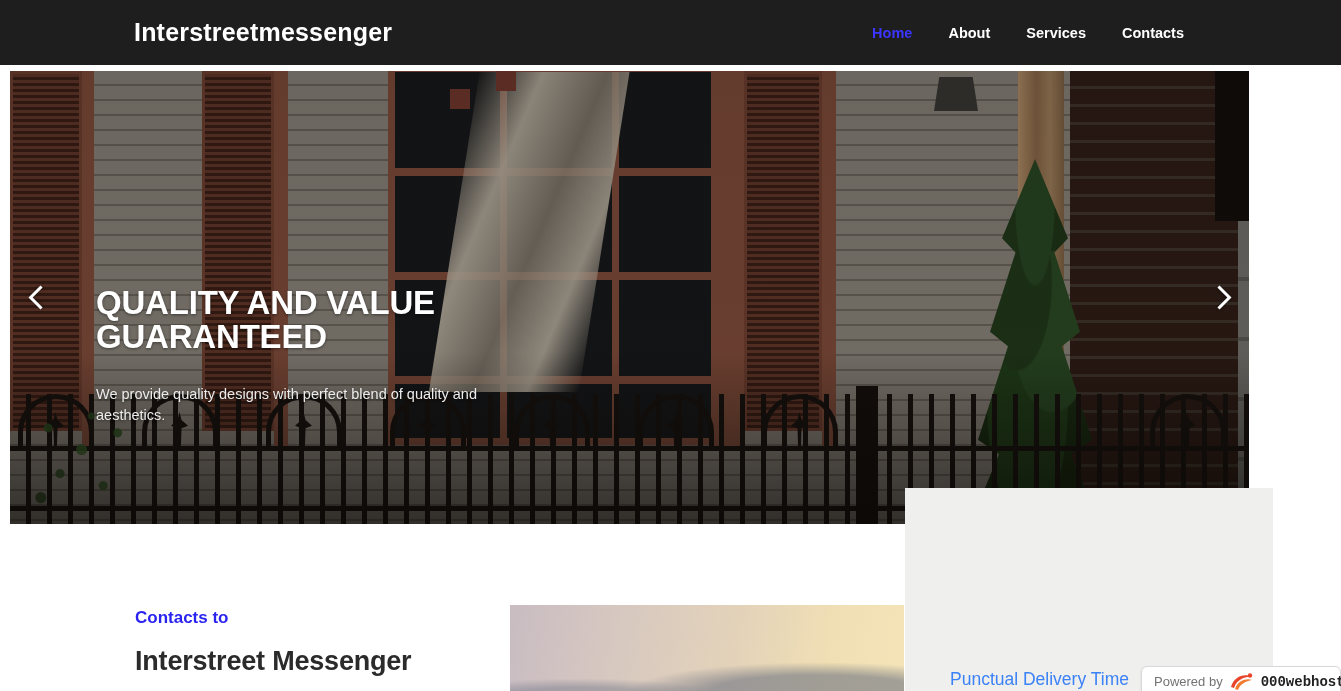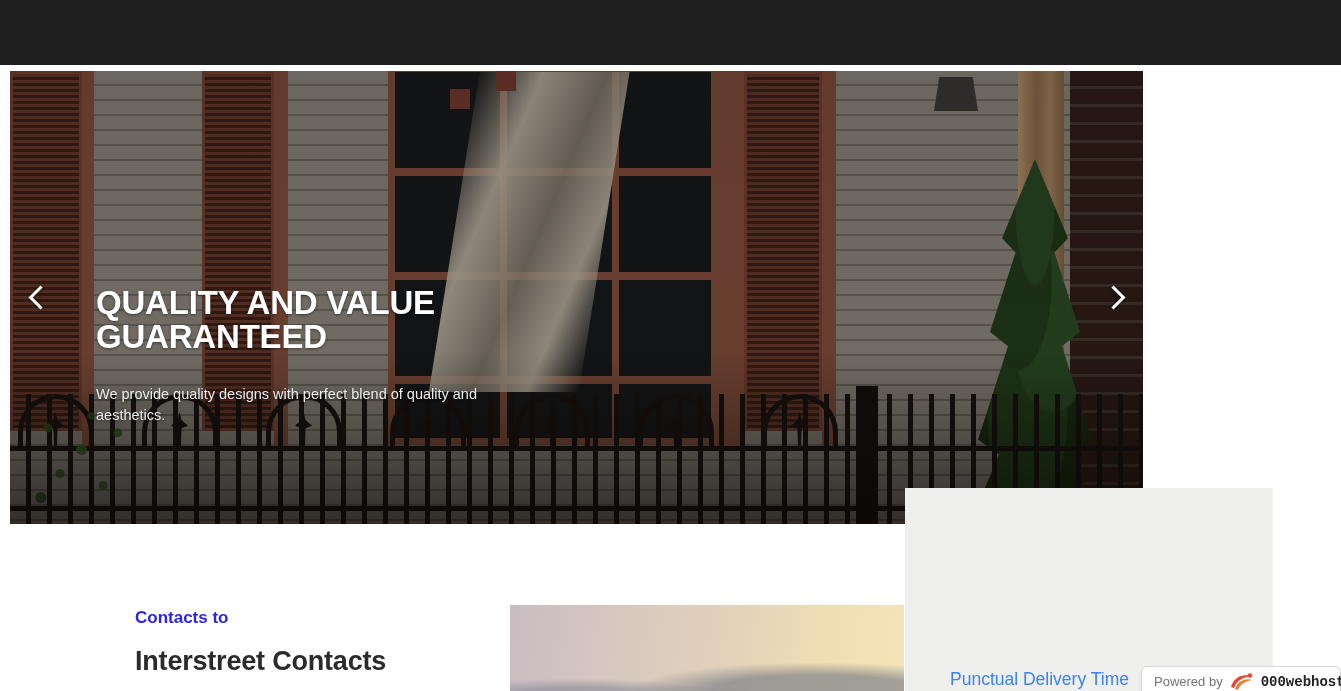--- a/index.html
+++ b/index.html
@@ -43,21 +43,21 @@
     padding: 0 18px;
     white-space: nowrap;
     cursor: pointer;
   }
   .nav-link.active { color: #3b35ff; }
 
   
   .hero {
     position: absolute;
     top: 71px; left: 10px;
-    width: 1133px; height: 453px;
+    width: 1239px; height: 453px;
     overflow: hidden;
     background: #2b2320;
   }
   .hero-photo {
     position: absolute;
     inset: 0;
     overflow: hidden;
   }
   
   .siding {
@@ -351,20 +351,27 @@
     width: 42px; height: 22px;
     background: #4b3fd8;
     border-radius: 50% 50% 0 0;
     z-index: 88;
   }
 </style>
 </head>
 <body>
 
 <div class="navbar">
+  <div class="brand">Interstreetmessenger</div>
+  <nav class="nav-links">
+    <a class="nav-link active" href="#">Home</a>
+    <a class="nav-link" href="#">About</a>
+    <a class="nav-link" href="#">Services</a>
+    <a class="nav-link" href="#">Contacts</a>
+  </nav>
 </div>
 
 <div class="hero">
 
   <div class="hero-photo">
     <div class="siding"></div>
 
     <div class="shutter" style="left:0px;   top:0px; width:72px;  height:360px;"></div>
     <div class="trim" style="left:72px;  top:0px; width:12px;  height:380px;"></div>
     <div class="shutter" style="left:192px; top:0px; width:72px;  height:360px;"></div>
@@ -429,21 +436,21 @@
   <div class="carousel-ctrl prev">
     <span class="chev left"></span>
   </div>
   <div class="carousel-ctrl next">
     <span class="chev right"></span>
   </div>
 </div>
 
 <div class="welcome">
   <div class="welcome-eyebrow">Contacts to</div>
-  <div class="welcome-heading">Interstreet Contacts</div>
+  <div class="welcome-heading">Interstreet Messenger</div>
 </div>
 
 <div class="sky-photo"></div>
 
 <div class="gray-panel"></div>
 <div class="panel-caption">Punctual Delivery Time</div>
 
 <div class="purple-blob"></div>
 
 <div class="webhost-badge">

